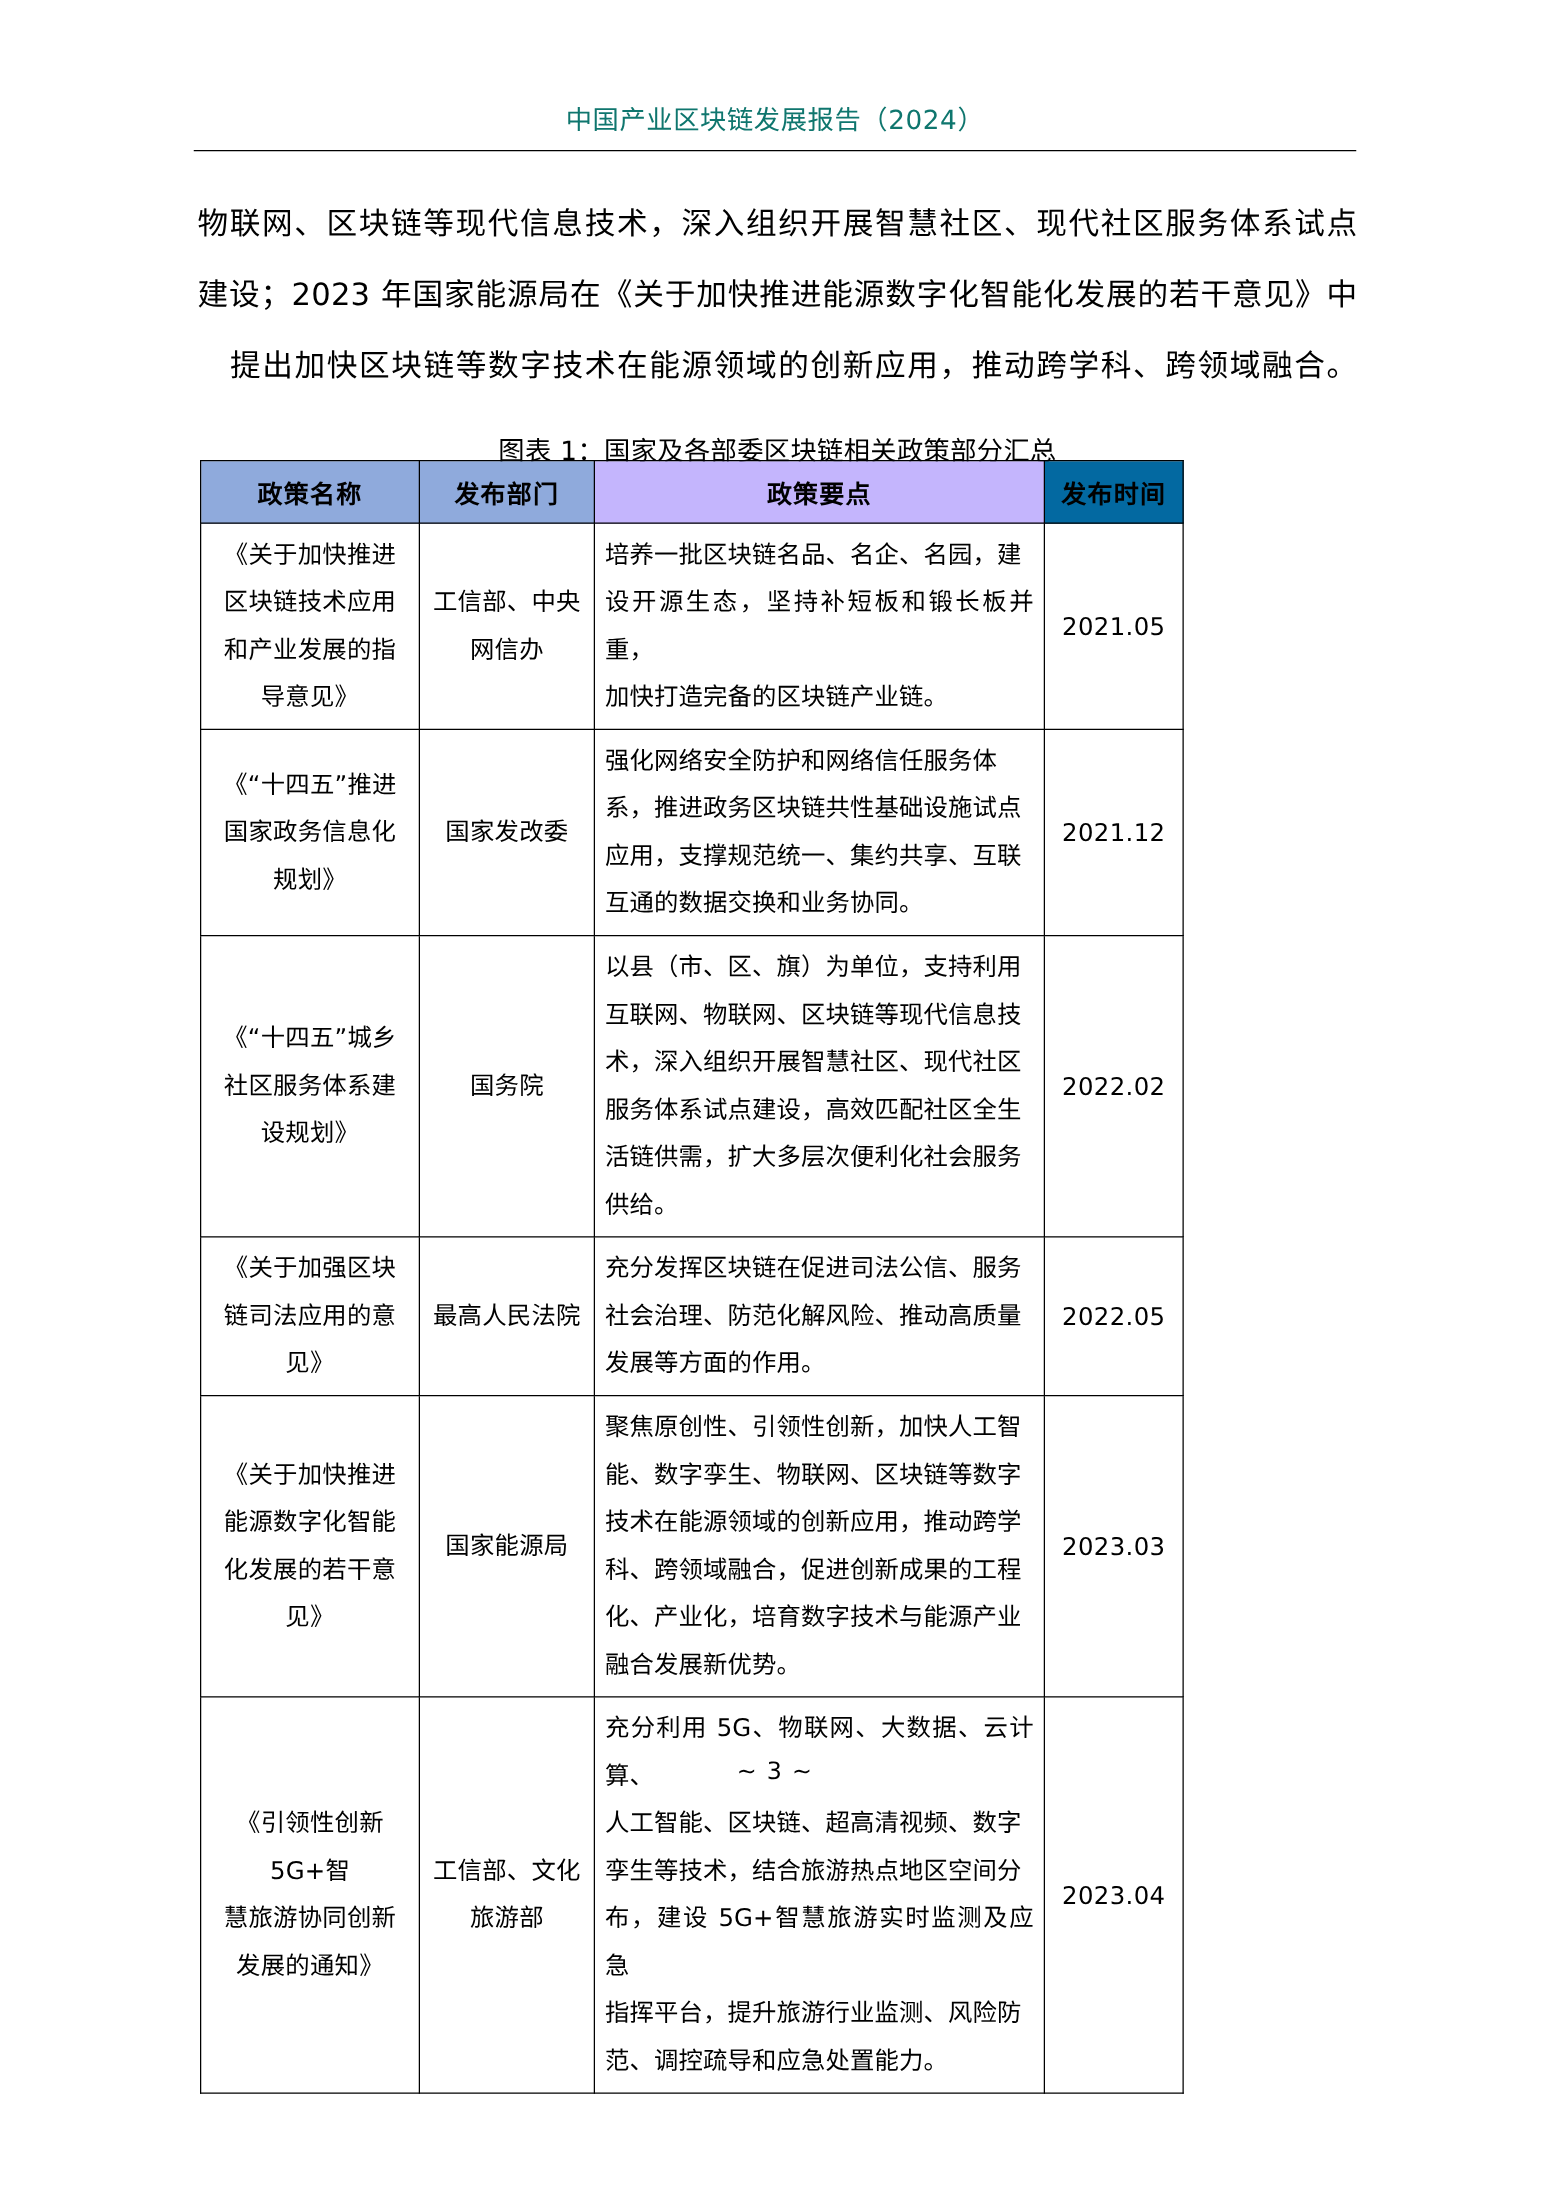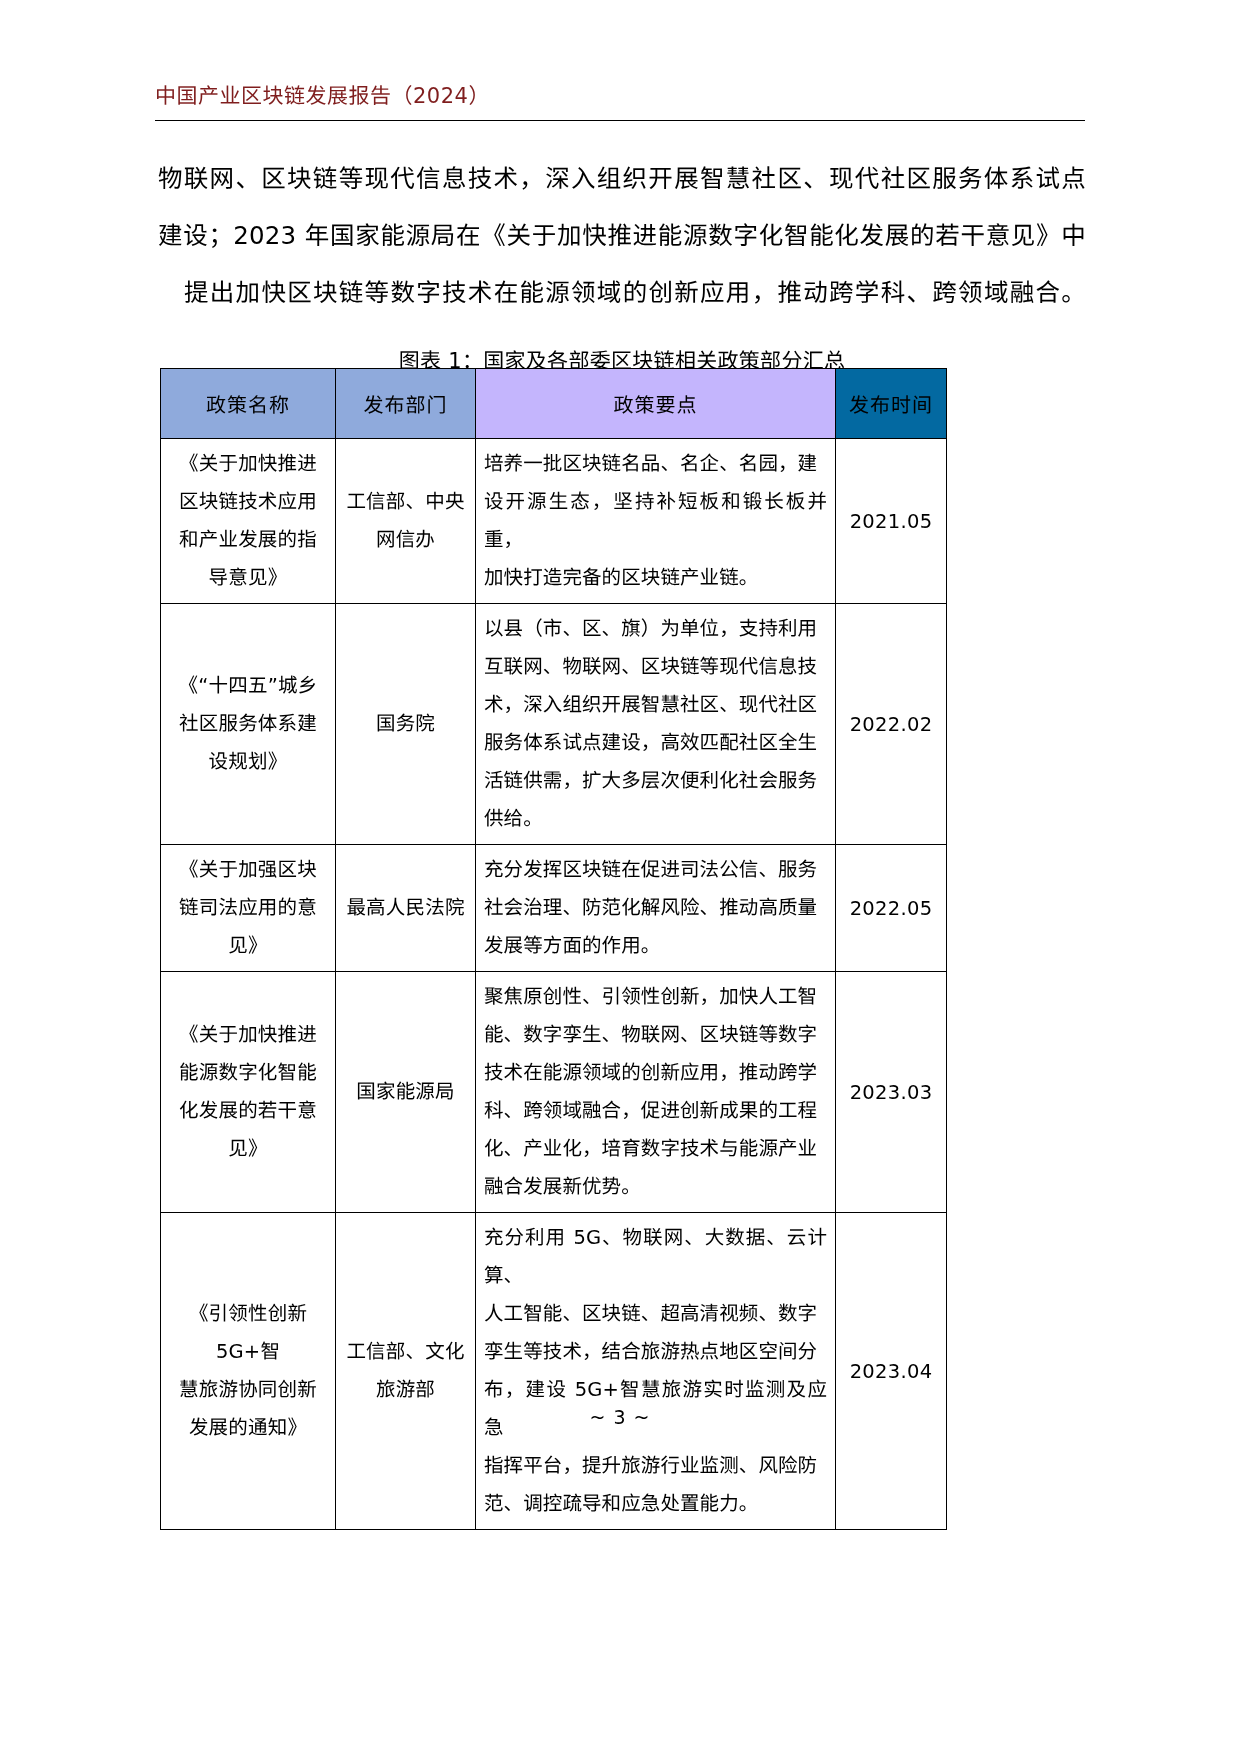--- a/index.html
+++ b/index.html
@@ -27,24 +27,25 @@
   }
 
   
   .header-zone {
     position: absolute;
     left: 155px;
     top: 82px;
     width: 930px;
   }
   .header-title {
+    text-align: center;
     font-size: 21px;
     letter-spacing: 0.5px;
     line-height: 1.4;
-    color: #7f1d1d;
+    color: #0f766e;
   }
   .header-rule {
     margin-top: 9px;
     border-top: 1.6px solid #000;
     width: 100%;
     height: 0;
   }
 
   
   .body-zone {
@@ -95,24 +96,24 @@
     table-layout: fixed;
   }
   table.policy td, table.policy th {
     border: 1.3px solid #000;
     vertical-align: middle;
     padding: 6px 8px;
   }
   table.policy thead th {
     background: #8FAADC;
     font-size: 20px;
-    font-weight: normal;
+    font-weight: bold;
     text-align: center;
     height: 42px;
-    padding: 20px 6px;
+    padding: 10px 6px;
     letter-spacing: 1px;
   }
   col.c-name   { width: 175px; }
   col.c-dept   { width: 140px; }
   col.c-point  { width: 360px; }
   col.c-date   { width: 111px; }
 
   td.cell-name {
     font-size: 19.5px;
     line-height: 38px;
@@ -202,20 +203,37 @@
             <span class="pl">网信办</span>
           </td>
           <td class="cell-point">
             <span class="pl">培养一批区块链名品、名企、名园，建</span>
             <span class="pl">设开源生态，坚持补短板和锻长板并重，</span>
             <span class="pl">加快打造完备的区块链产业链。</span>
           </td>
           <td class="cell-date">2021.05</td>
         </tr>
 
+        <tr>
+          <td class="cell-name">
+            <span class="pl">《“十四五”推进</span>
+            <span class="pl">国家政务信息化</span>
+            <span class="pl">规划》</span>
+          </td>
+          <td class="cell-dept">
+            <span class="pl">国家发改委</span>
+          </td>
+          <td class="cell-point">
+            <span class="pl">强化网络安全防护和网络信任服务体</span>
+            <span class="pl">系，推进政务区块链共性基础设施试点</span>
+            <span class="pl">应用，支撑规范统一、集约共享、互联</span>
+            <span class="pl">互通的数据交换和业务协同。</span>
+          </td>
+          <td class="cell-date">2021.12</td>
+        </tr>
 
         <tr>
           <td class="cell-name">
             <span class="pl">《“十四五”城乡</span>
             <span class="pl">社区服务体系建</span>
             <span class="pl">设规划》</span>
           </td>
           <td class="cell-dept">
             <span class="pl">国务院</span>
           </td>

